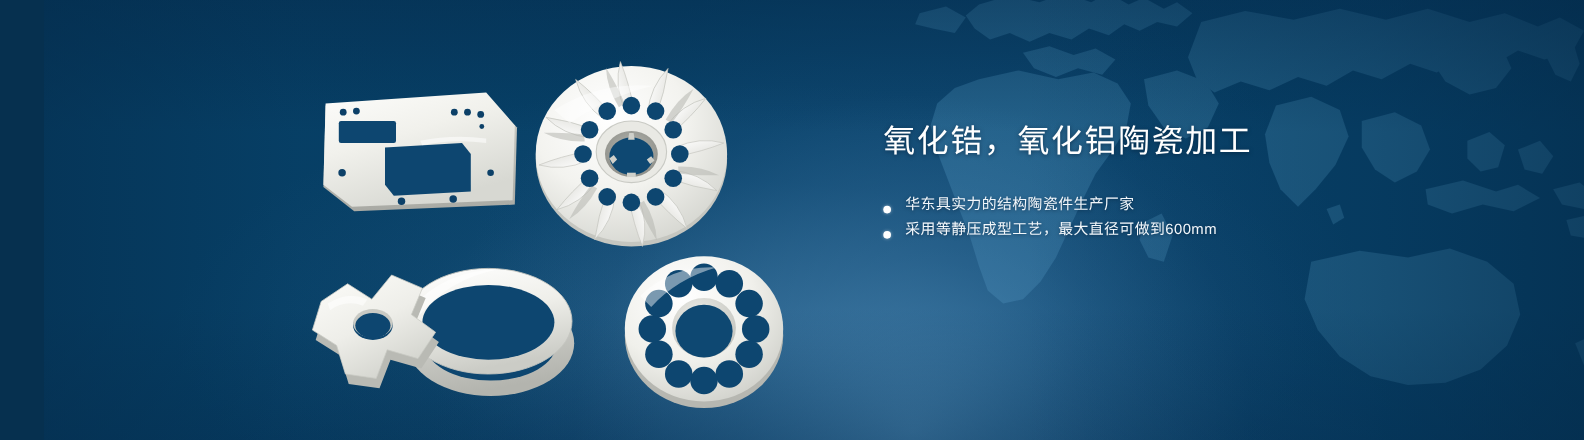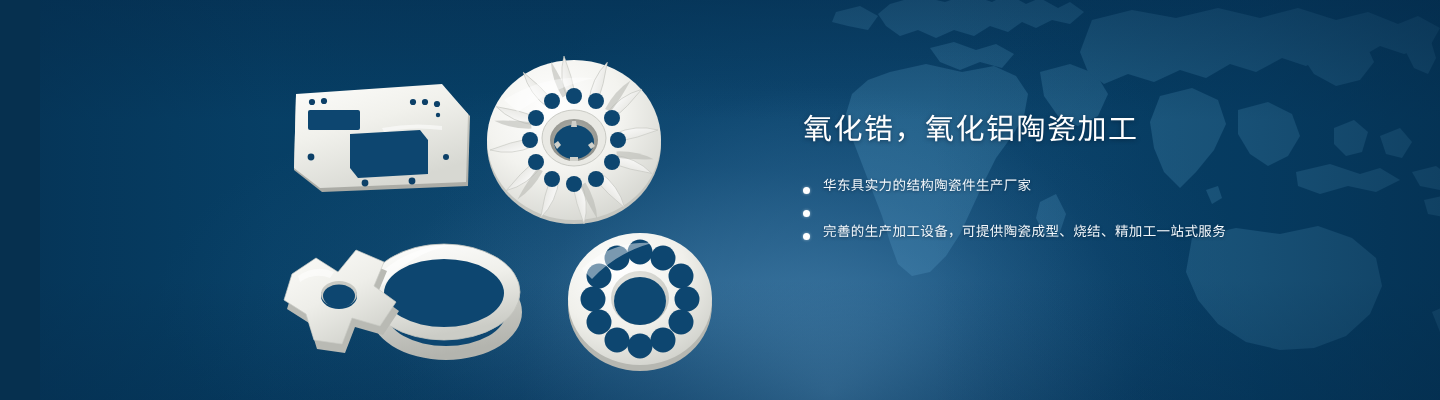--- a/index.html
+++ b/index.html
@@ -437,21 +437,18 @@
   <div class="text-block">
     <h1 class="headline">氧化锆，氧化铝陶瓷加工</h1>
 
     <ul class="bullets">
       <li>
         <span class="dot"></span>
         <span>华东具实力的结构陶瓷件生产厂家</span>
       </li>
       <li>
         <span class="dot"></span>
-      </li>
-      <li>
-        <span class="dot"></span>
-        <span>完善的生产加工设备，可提供陶瓷成型、烧结、精加工一站式服务</span>
+        <span>采用等静压成型工艺，最大直径可做到600mm</span>
       </li>
     </ul>
   </div>
 
 </div>
 
 </body></html>

